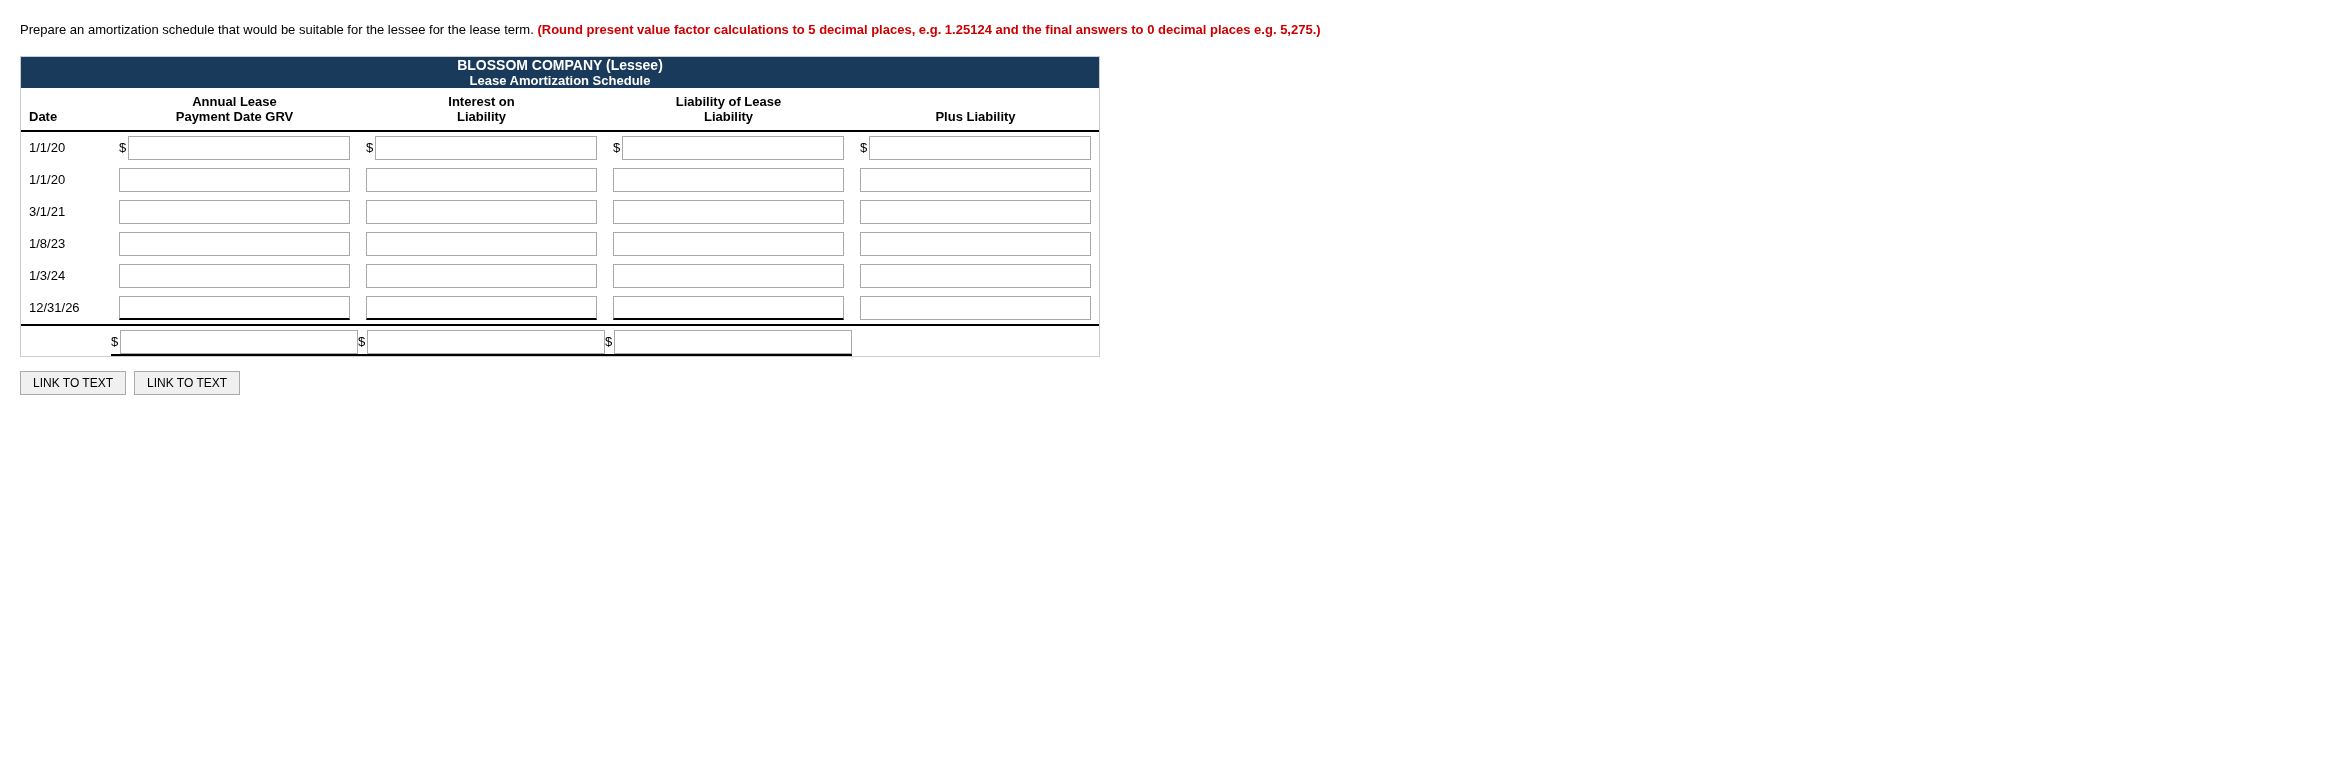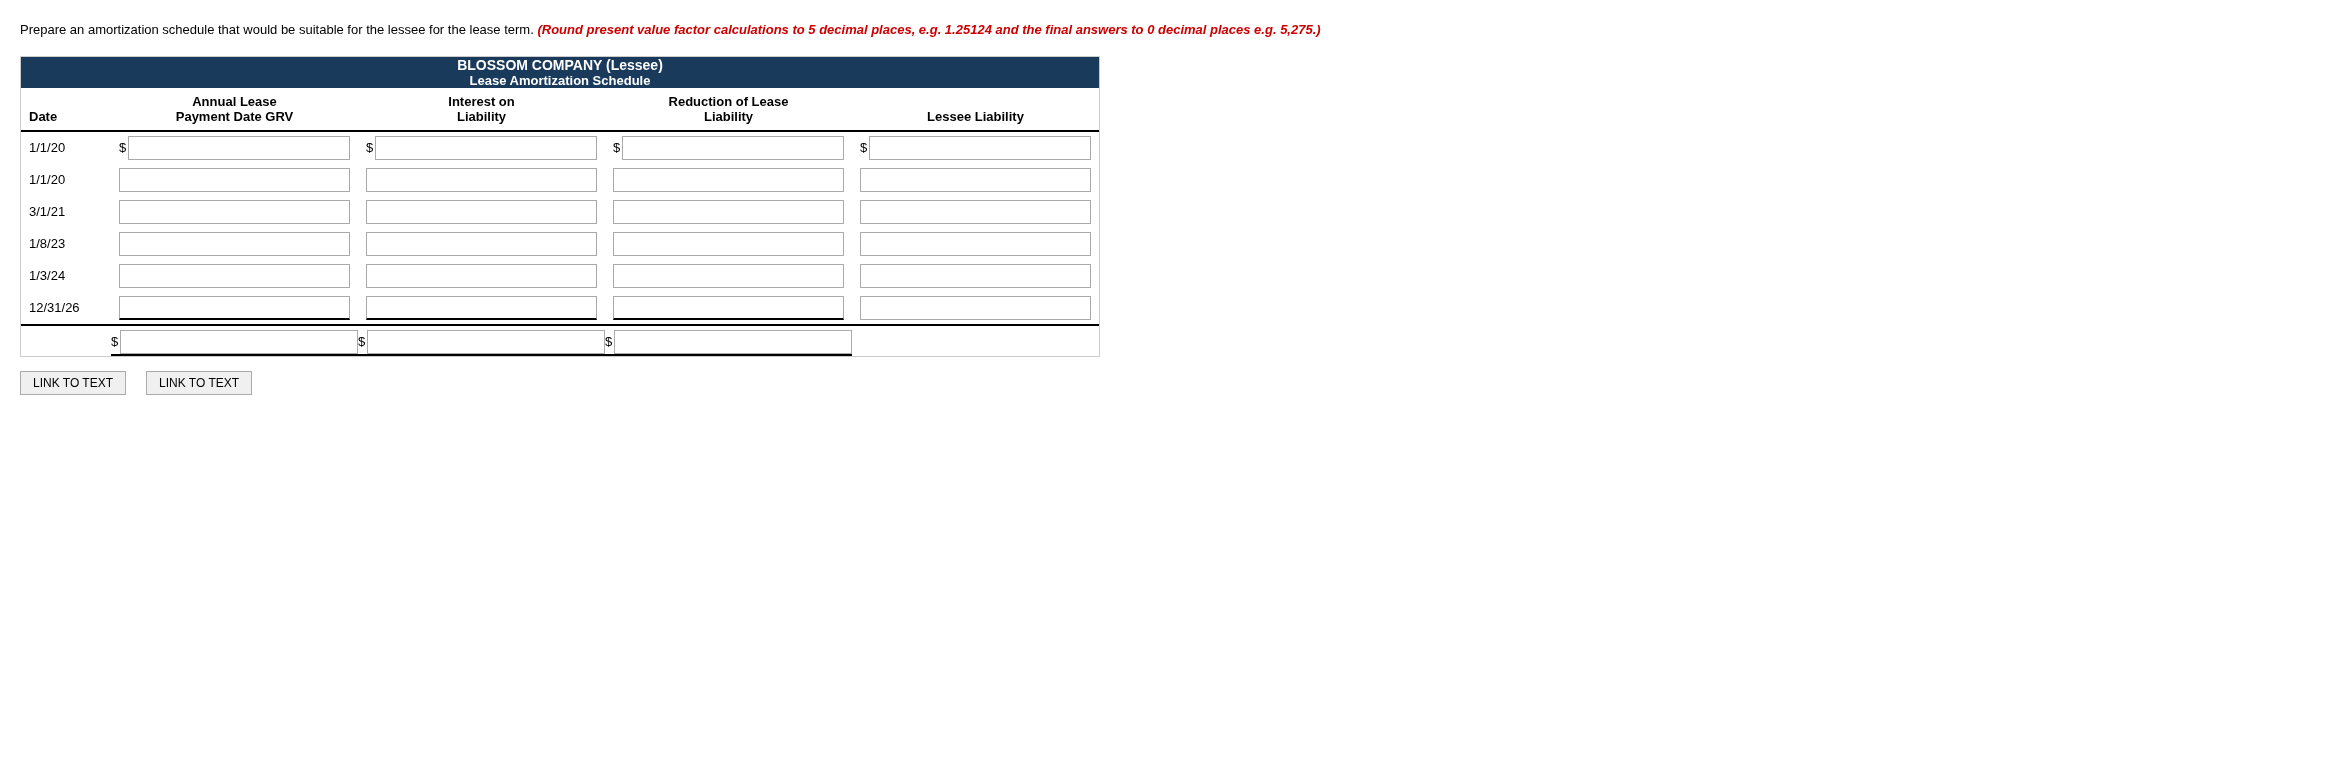--- a/index.html
+++ b/index.html
@@ -14,21 +14,20 @@
       color: #000;
       padding: 20px;
     }
     .instructions {
       font-size: 13px;
       margin-bottom: 16px;
       line-height: 1.5;
     }
     .instructions .bold-italic {
       font-weight: bold;
-      font-style: italic;
       color: #c00;
     }
     .table-container {
       width: 100%;
       max-width: 1080px;
       border: 1px solid #ccc;
     }
     .table-title {
       background-color: #1a3a5c;
       color: #fff;
@@ -87,21 +86,21 @@
     .total-row td {
       border-top: 2px solid #000;
       padding-top: 4px;
     }
     .total-row .input-cell {
       border-bottom: 2px solid #000;
     }
     .bottom-buttons {
       margin-top: 14px;
       display: flex;
-      gap: 20px;
+      gap: 8px;
     }
     .link-btn {
       border: 1px solid #aaa;
       background: #f0f0f0;
       padding: 4px 12px;
       font-size: 12px;
       cursor: pointer;
     }
   </style>
 </head>
@@ -125,25 +124,25 @@
         </th>
         <th>
           <div>Annual Lease</div>
           <div>Payment Date GRV</div>
         </th>
         <th>
           <div>Interest on</div>
           <div>Liability</div>
         </th>
         <th>
-          <div>Reduction of Lease</div>
+          <div>Liability of Lease</div>
           <div>Liability</div>
         </th>
         <th>
-          <div>Lessee Liability</div>
+          <div>Plus Liability</div>
         </th>
       </tr>
     </thead>
     <tbody id="table-body">
     <tr>
           <td class="date-cell">1/1/20</td>
           <td>
             <div class="input-cell">
               <span class="dollar-sign">$</span>
               <input type="text" class="input-field" style="">

